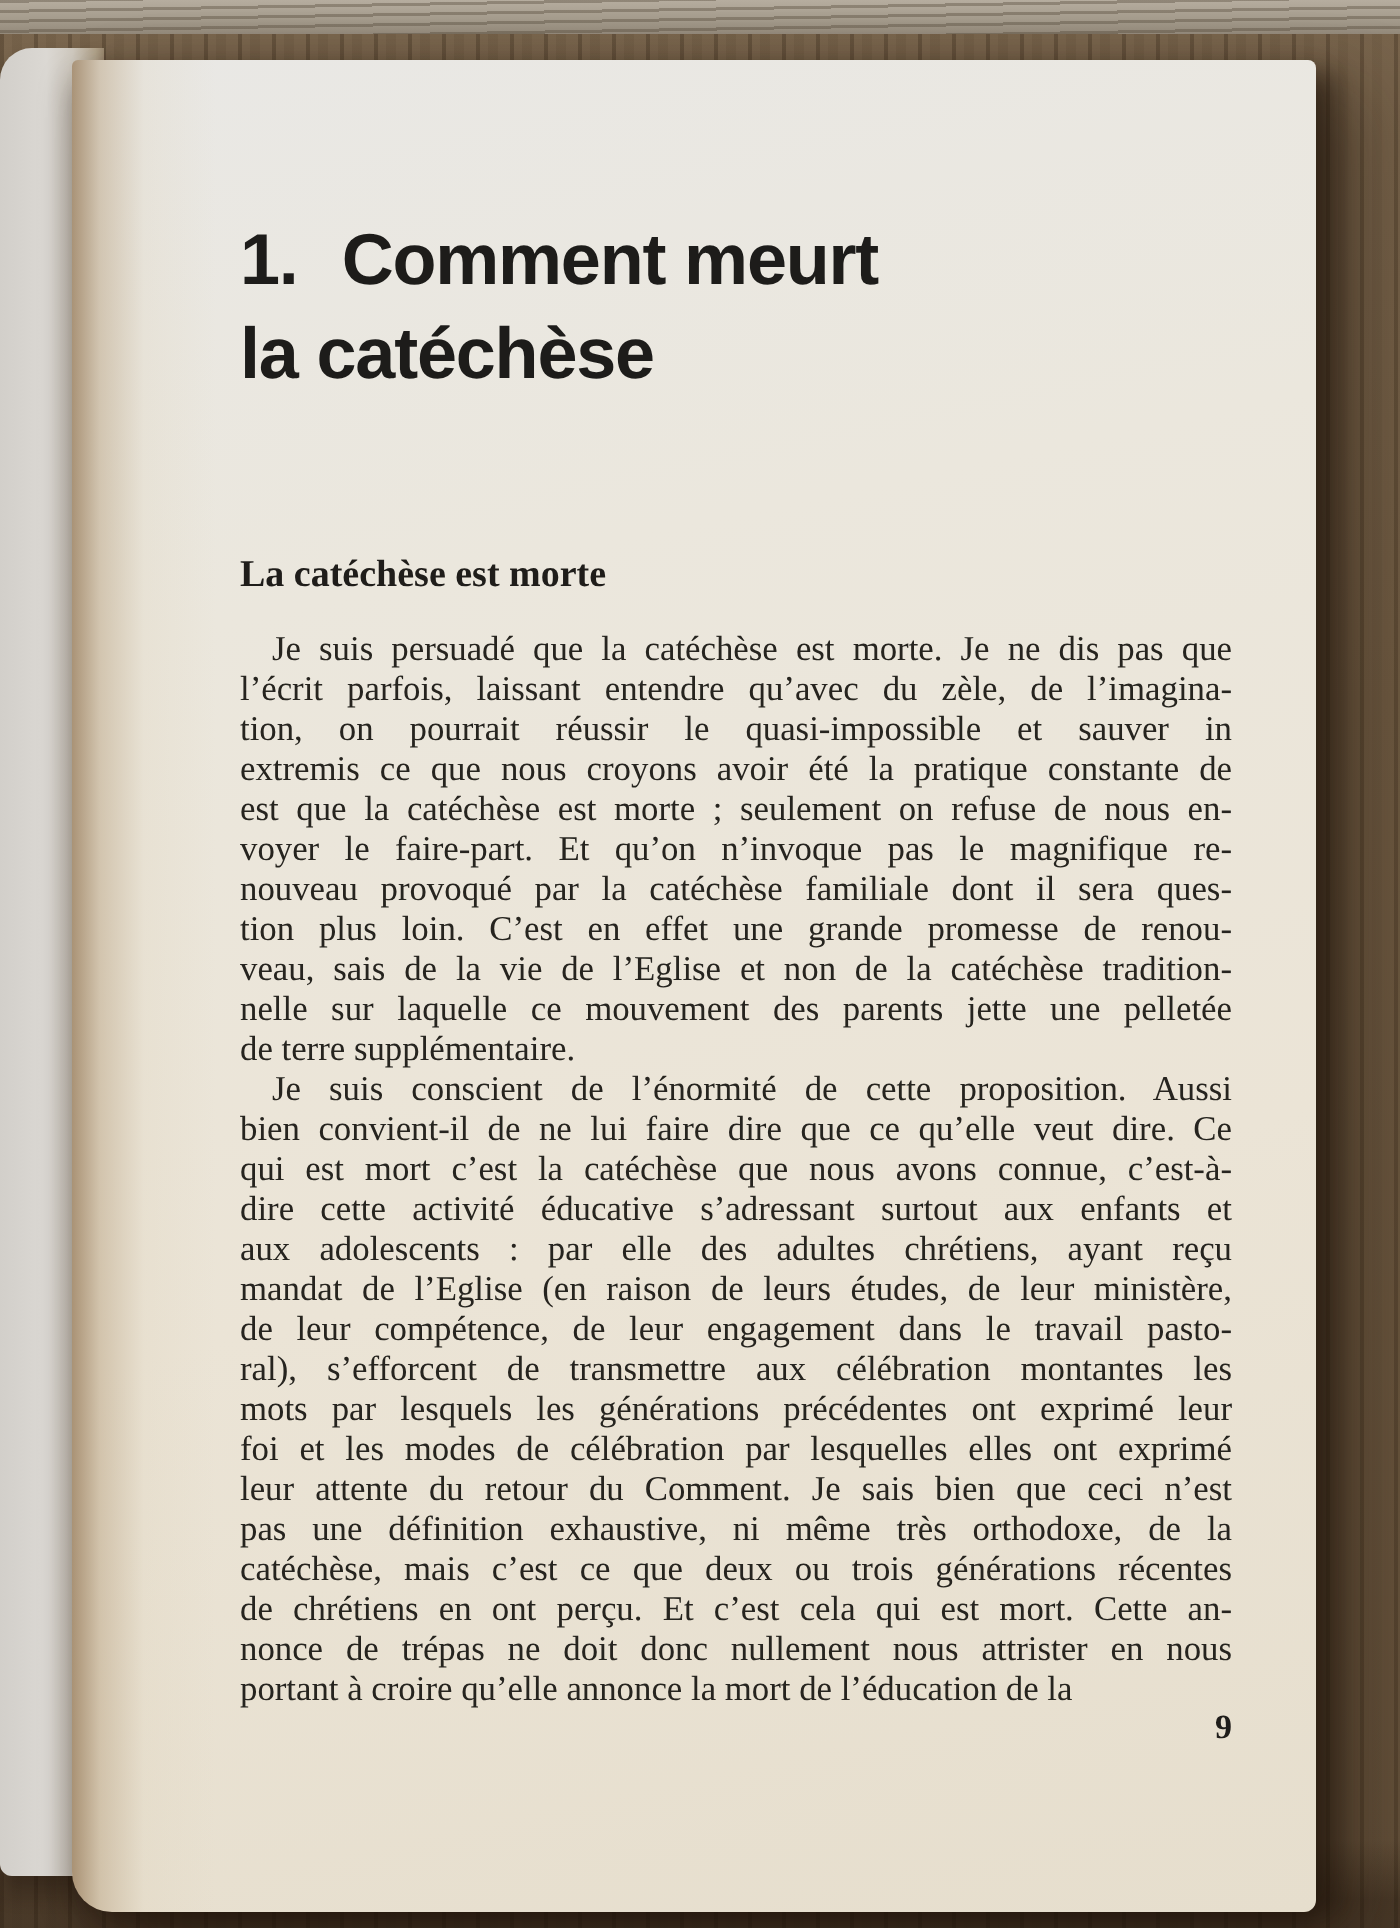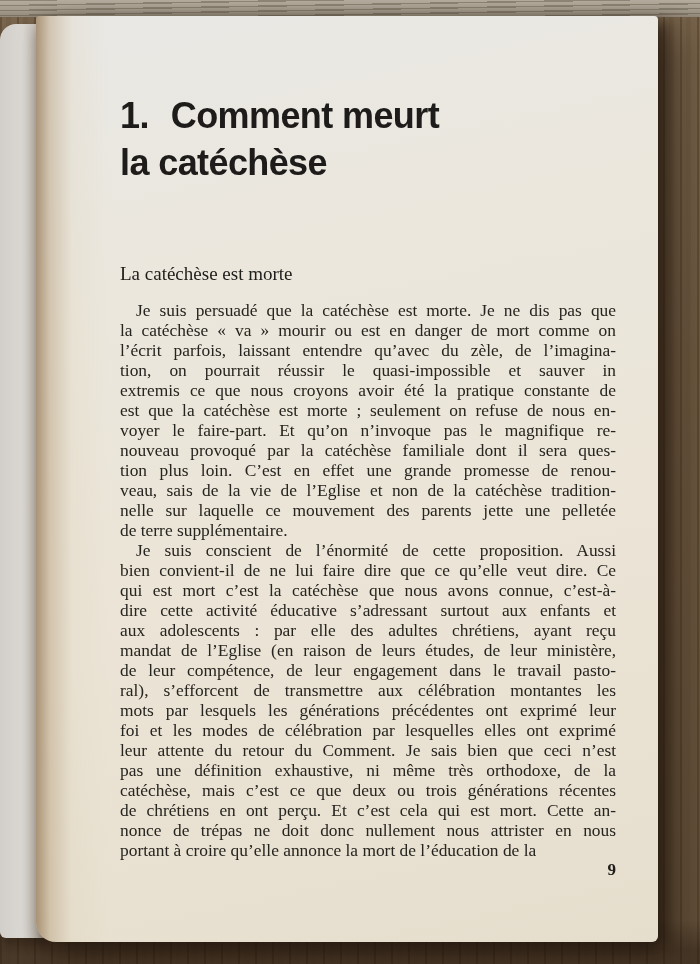--- a/index.html
+++ b/index.html
@@ -17,38 +17,38 @@
       repeating-linear-gradient(179deg, rgba(74,62,46,0.35) 0 1.5px, rgba(0,0,0,0) 1.5px 5px),
       linear-gradient(to bottom,#b6ad9f,#a59c8d 55%,#93897a);
   }
   .book-cover{
     position:absolute;left:0;top:24px;width:52px;height:914px;
     background:linear-gradient(to right,#d2cfca 0%,#dbd8d3 45%,#cfc9bf 70%,#b3a48c 92%,#9c8a70 100%);
     border-radius:16px 0 8px 6px;
     box-shadow:0 8px 10px rgba(25,14,6,0.45);
   }
   .book-page{
-    position:absolute;left:36px;top:16px;width:622px;height:926px;
+    position:absolute;left:36px;top:30px;width:622px;height:926px;
     background:
       linear-gradient(to right, rgba(158,132,100,0.85) 0px, rgba(190,169,138,0.55) 14px, rgba(222,211,188,0.25) 36px, rgba(0,0,0,0) 72px),
       linear-gradient(168deg,#e9e8e5 0%, #ebe7dd 28%, #ebe4d6 62%, #e6decd 100%);
     border-radius:3px 4px 6px 20px;
     box-shadow:
       12px 4px 14px -2px rgba(30,18,9,0.55),
       26px 16px 36px rgba(30,18,9,0.35),
       0 10px 16px rgba(30,18,9,0.40);
   }
   .content{position:absolute;left:84px;top:76px;width:496px;color:#24221f;}
   .chapter-title{
     font-family:"Liberation Sans",sans-serif;
     font-weight:700;font-size:36px;line-height:47px;letter-spacing:-0.6px;color:#1d1c1a;
   }
   .chapter-num{display:inline-block;margin-right:22px;}
   .section-heading{
-    margin-top:76px;font-weight:400;font-size:19px;line-height:23px;color:#1f1d1a;
+    margin-top:76px;font-weight:700;font-size:19px;line-height:23px;color:#1f1d1a;
   }
   .body-text{margin-top:15px;font-size:17.4px;color:#26241f;}
   .line{height:20px;line-height:20px;text-align:justify;text-align-last:justify;overflow:hidden;}
   .line.last{text-align-last:left;}
   .line.indent{text-indent:16px;}
   .page-number{height:20px;line-height:20px;text-align:right;font-weight:700;font-size:17px;color:#1f1d1a;}
 </style>
 </head>
 <body>
 
@@ -57,21 +57,20 @@
 
 <div class="book-page">
   <div class="content">
     <div class="chapter-title">
       <span class="chapter-num">1.</span><span>Comment meurt</span>
       <div>la catéchèse</div>
     </div>
     <div class="section-heading">La catéchèse est morte</div>
     <div class="body-text">
         <div class="line indent">Je suis persuadé que la catéchèse est morte. Je ne dis pas que</div>
-        <div class="line">la catéchèse « va » mourir ou est en danger de mort comme on</div>
         <div class="line">l’écrit parfois, laissant entendre qu’avec du zèle, de l’imagina-</div>
         <div class="line">tion, on pourrait réussir le quasi-impossible et sauver in</div>
         <div class="line">extremis ce que nous croyons avoir été la pratique constante de</div>
         <div class="line">est que la catéchèse est morte ; seulement on refuse de nous en-</div>
         <div class="line">voyer le faire-part. Et qu’on n’invoque pas le magnifique re-</div>
         <div class="line">nouveau provoqué par la catéchèse familiale dont il sera ques-</div>
         <div class="line">tion plus loin. C’est en effet une grande promesse de renou-</div>
         <div class="line">veau, sais de la vie de l’Eglise et non de la catéchèse tradition-</div>
         <div class="line">nelle sur laquelle ce mouvement des parents jette une pelletée</div>
         <div class="line last">de terre supplémentaire.</div>

